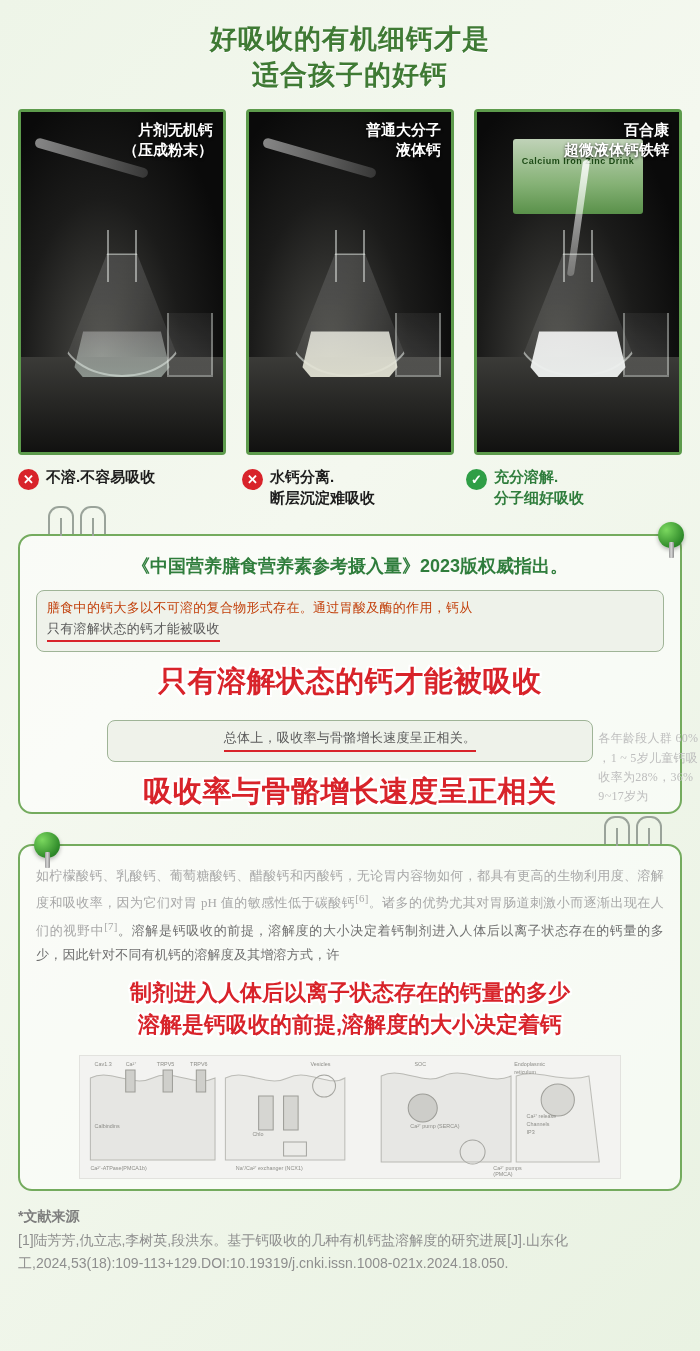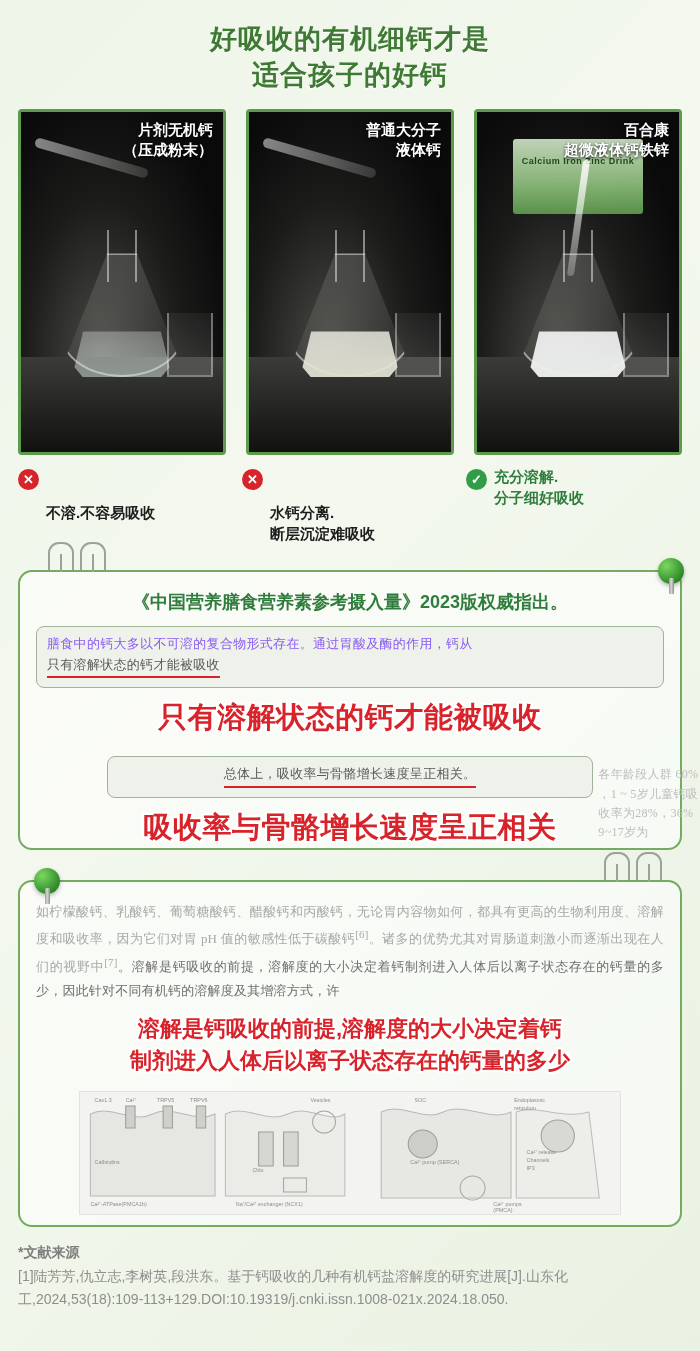--- a/index.html
+++ b/index.html
@@ -188,21 +188,21 @@
     font-weight: bold;
     margin-top: 2px;
   }
   .badge.bad { background: #d8232a; }
   .badge.good { background: #2f9e46; }
   .verdict-text {
     font-size: 15px;
     font-weight: bold;
     line-height: 1.35;
   }
-  .verdict-text.bad { color: #1d1d1d; margin-top: 36px; }
+  .verdict-text.bad { color: #1d1d1d; }
   .verdict-text.good { color: #2f7d3c; }
 
   
   .card {
     position: relative;
     margin-top: 26px;
     border: 2px solid #74ab5e;
     border-radius: 14px;
     background: rgba(255,255,255,0.55);
     padding: 18px 16px 0;
@@ -273,21 +273,21 @@
     background: rgba(236,240,232,0.85);
     padding: 7px 10px 9px;
     color: #8d8d8d;
     font-family: "Liberation Serif", serif;
     font-size: 13px;
     line-height: 1.6;
     letter-spacing: 0.3px;
     position: relative;
   }
   .quote-box .faint {
-    color: #8b5cf6;
+    color: #c2410c;
   }
   .quote-box .underlined {
     color: #5a5a5a;
     border-bottom: 2px solid #d8232a;
     display: inline-block;
     padding-bottom: 1px;
   }
   .quote-box.small {
     width: 74%;
     margin: 18px auto 0;
@@ -485,22 +485,22 @@
     <div class="clips right">
       <div class="clip"></div>
       <div class="clip"></div>
     </div>
 
     <div class="paper-text">
       <span>如柠檬酸钙、乳酸钙、葡萄糖酸钙、醋酸钙和丙酸钙，无论胃内容物如何，都具有更高的生物利用度、溶解度和吸收率，因为它们对胃 pH 值的敏感性低于碳酸钙</span><sup>[6]</sup><span>。诸多的优势尤其对胃肠道刺激小而逐渐出现在人们的视野中</span><sup>[7]</sup><span class="dark">。溶解是钙吸收的前提，溶解度的大小决定着钙制剂进入人体后以离子状态存在的钙量的多少，因此针对不同有机钙的溶解度及其增溶方式，许</span>
     </div>
 
     <div class="paper-highlight">
+      <div>制剂进入人体后以离子状态存在的钙量的多少</div>
       <div>溶解是钙吸收的前提,溶解度的大小决定着钙</div>
-      <div>制剂进入人体后以离子状态存在的钙量的多少</div>
     </div>
 
     <div class="diagram">
       <svg width="100%" height="100%" viewBox="0 0 520 122" preserveAspectRatio="none">
         <rect x="0" y="0" width="520" height="122" fill="#f3f3f1"></rect>
         <path d="M10,22 C30,12 50,32 70,22 C90,12 110,32 130,22 L130,104 L10,104 Z" fill="#e6e6e3" stroke="#b9b9b4"></path>
         <path d="M140,22 C160,12 180,32 200,22 C220,12 240,32 255,22 L255,104 L140,104 Z" fill="#ebebe8" stroke="#bcbcb7"></path>
         <path d="M290,20 C310,10 330,30 350,20 C370,10 395,30 415,20 L415,106 L290,106 Z" fill="#e7e7e4" stroke="#b9b9b4"></path>
         <path d="M420,20 C440,12 465,28 490,20 L500,106 L420,106 Z" fill="#ededea" stroke="#bdbdb8"></path>
         <rect x="44" y="14" width="9" height="22" fill="#cfcfcb" stroke="#9d9d98"></rect>

